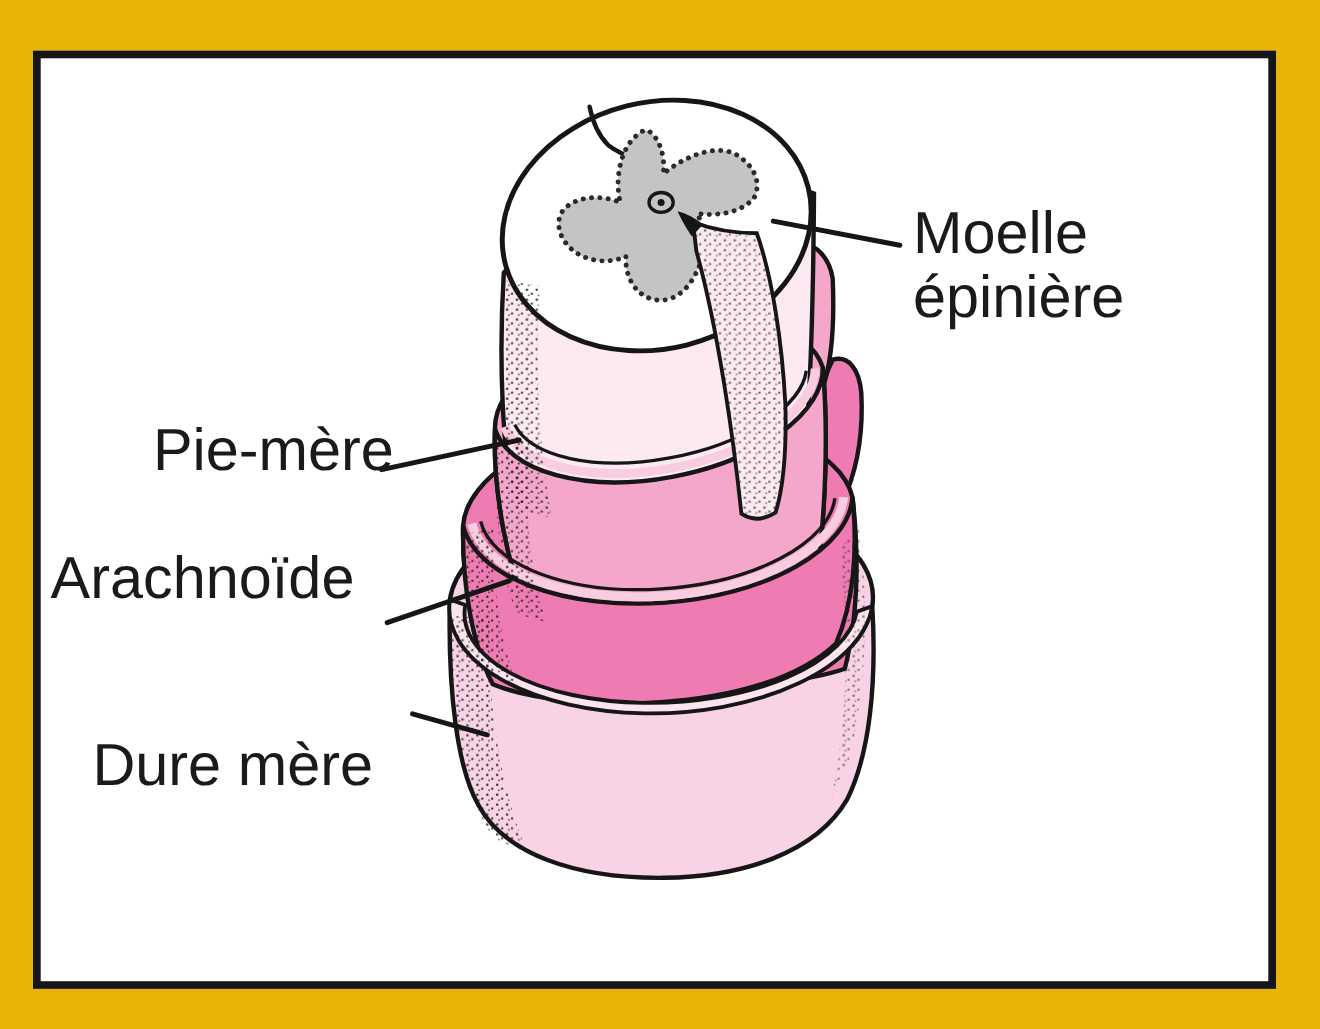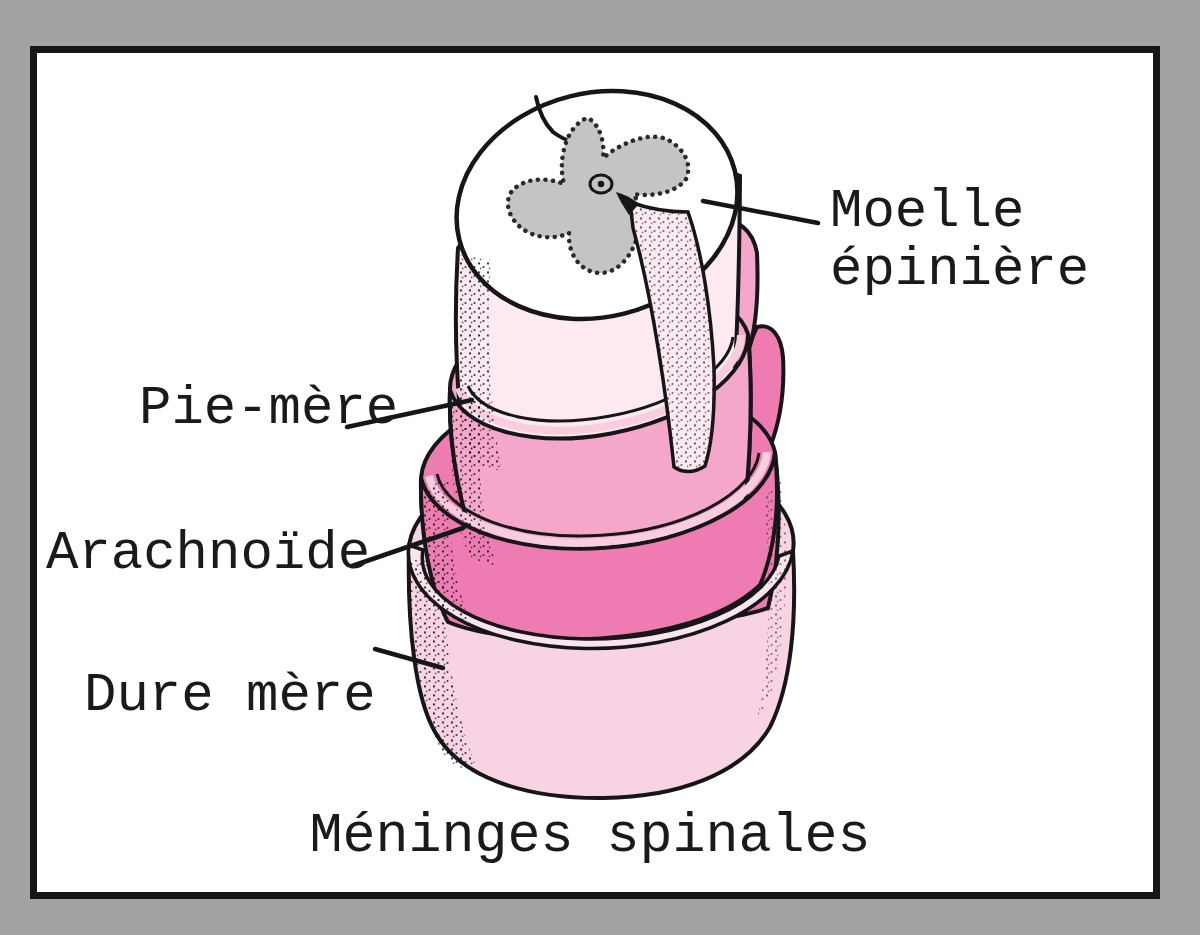--- a/index.html
+++ b/index.html
@@ -1,17 +1,17 @@
 <!DOCTYPE html>
 <html style="--c-outline: #161616; --c-cord_body: #fce9f2; --c-cord_top: #ffffff; --c-gray_matter: #c4c4c4; --c-pia: #f5a6cb; --c-pia_shadow: #e2699f; --c-arachnoid: #ee7cb3; --c-dura: #f8d3e6; --c-dura_lip: #fbe4ee; --c-rim_light: #f9cde0; --c-text: #1a1a1a;"><head>
 <meta charset="utf-8">
 <style>
   html,body{margin:0;padding:0;background:#ffffff;}
-  .canvas{position:relative;width:1200px;height:935px;background:#a3a3a3;overflow:hidden;
-          font-family:Liberation Mono, monospace;}
+  .canvas{position:relative;width:1200px;height:935px;background:#eab308;overflow:hidden;
+          font-family:Liberation Sans, sans-serif;}
   .frame{position:absolute;left:30px;top:46px;width:1130px;height:853px;
          border:7px solid #161616;background:#ffffff;box-sizing:border-box;}
   svg.art{position:absolute;left:0;top:0;width:1200px;height:935px;}
   .label{position:absolute;font-size:54px;line-height:1.08;color:var(--c-text,#1a1a1a);white-space:nowrap;}
   .title{position:absolute;left:590px;top:805px;transform:translateX(-50%);
          font-size:55px;color:var(--c-text,#1a1a1a);white-space:nowrap;}
 </style>
 </head>
 <body>
 
@@ -132,17 +132,16 @@
       <path d="M 352,566 L 463,528"></path>
       <path d="M 375,649 L 443,668"></path>
     </g>
   </svg>
 
   <div class="label" style="left:830px;top:183px;">
     <div>Moelle</div>
     <div>épinière</div>
   </div>
   <div class="label" style="left:103px;top:380px;margin-left:36px;">Pie-mère</div>
-  <div class="label" style="left:46px;top:525px;">Arachnoïde</div>
+  <div class="label" style="left:46px;top:497px;">Arachnoïde</div>
   <div class="label" style="left:84px;top:619px;margin-top:48px;">Dure mère</div>
 
-  <div class="title">Méninges spinales</div>
 </div>
 
 </body></html>

